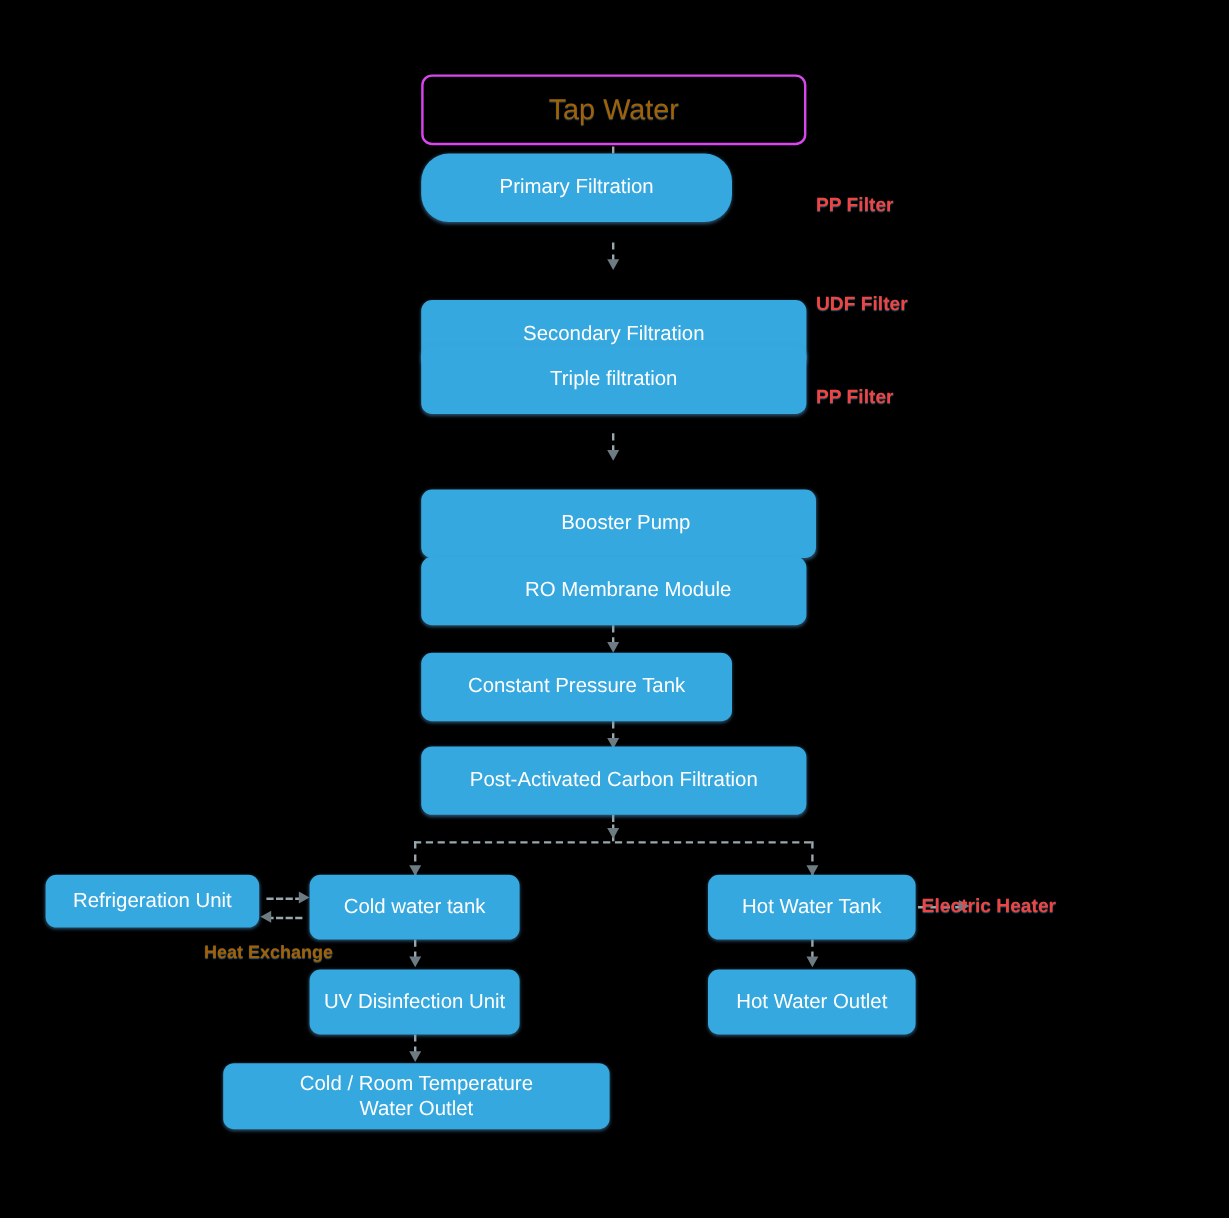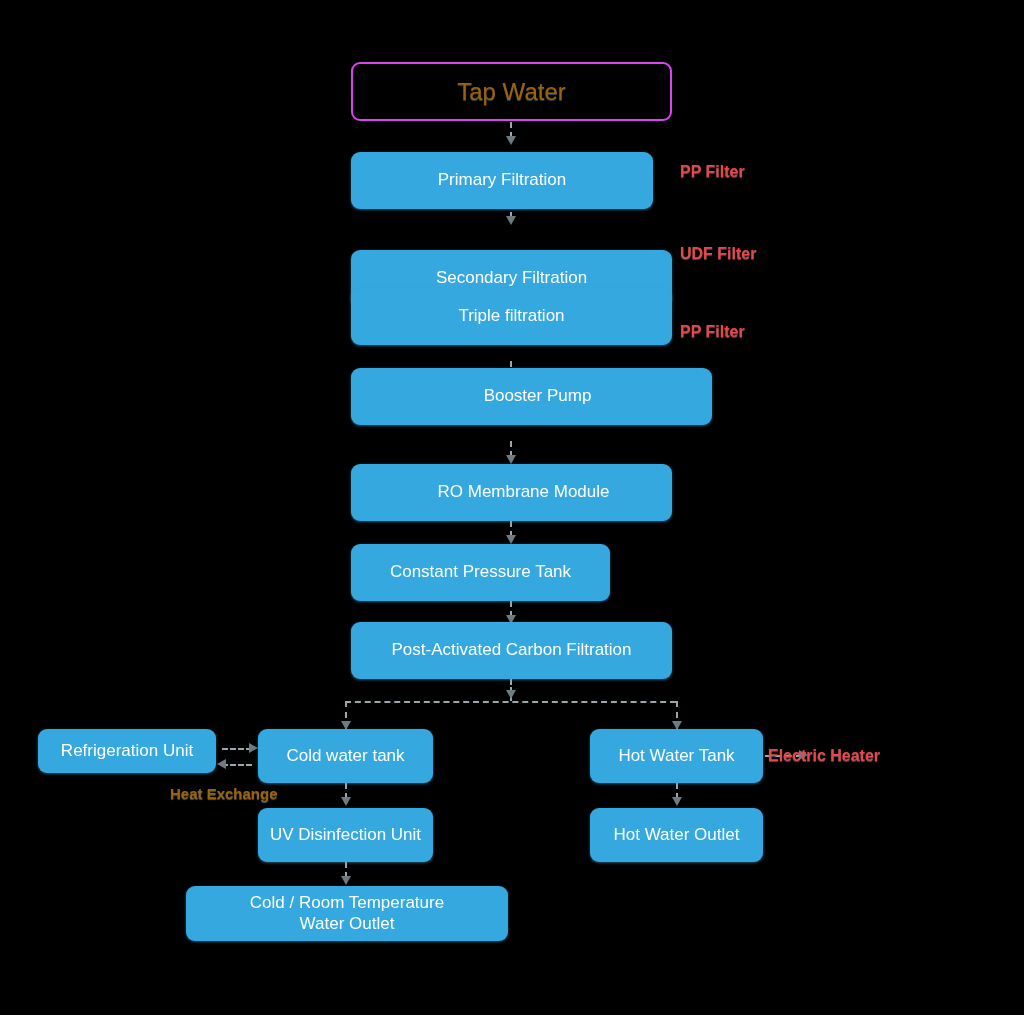--- a/index.html
+++ b/index.html
@@ -134,27 +134,27 @@
   <div class="edge-label" style="left:170px; top:785px;">Heat Exchange</div>
 
   <div class="edge-v" style="left:676px; top:783px; height:16px;"></div>
   <div class="arrow-down" style="left:672px; top:797px;"></div>
 
   <div class="edge-h" style="left:765px; top:755px; width:37px;"></div>
   <div class="arrow-right" style="left:799px; top:750px;"></div>
 
   <div class="node outline" style="left:351px; top:62px; width:321px; height:59px;">Tap Water</div>
 
-  <div class="node filled" style="left:351px; top:152px; width:302px; height:57px;">Primary Filtration</div>
+  <div class="node filled" style="left:351px; top:128px; width:259px; height:57px;border-radius:23px;">Primary Filtration</div>
 
   <div class="node filled" style="left:351px; top:224px; width:321px; height:57px;margin-top:26px;">Secondary Filtration</div>
 
   <div class="node filled" style="left:351px; top:288px; width:321px; height:57px;">Triple filtration</div>
 
-  <div class="node filled" style="left:351px; top:368px; width:361px; height:57px;padding-left:12px;">Booster Pump</div>
+  <div class="node filled" style="left:351px; top:408px; width:329px; height:57px;padding-left:12px;">Booster Pump</div>
 
   <div class="node filled" style="left:351px; top:464px; width:321px; height:57px;padding-left:24px;">RO Membrane Module</div>
 
   <div class="node filled" style="left:351px; top:544px; width:259px; height:57px;">Constant Pressure Tank</div>
 
   <div class="node filled" style="left:351px; top:622px; width:321px; height:57px;">Post-Activated Carbon Filtration</div>
 
   <div class="node filled" style="left:38px; top:729px; width:178px; height:44px;">Refrigeration Unit</div>
 
   <div class="node filled" style="left:258px; top:729px; width:175px; height:54px;">Cold water tank</div>

